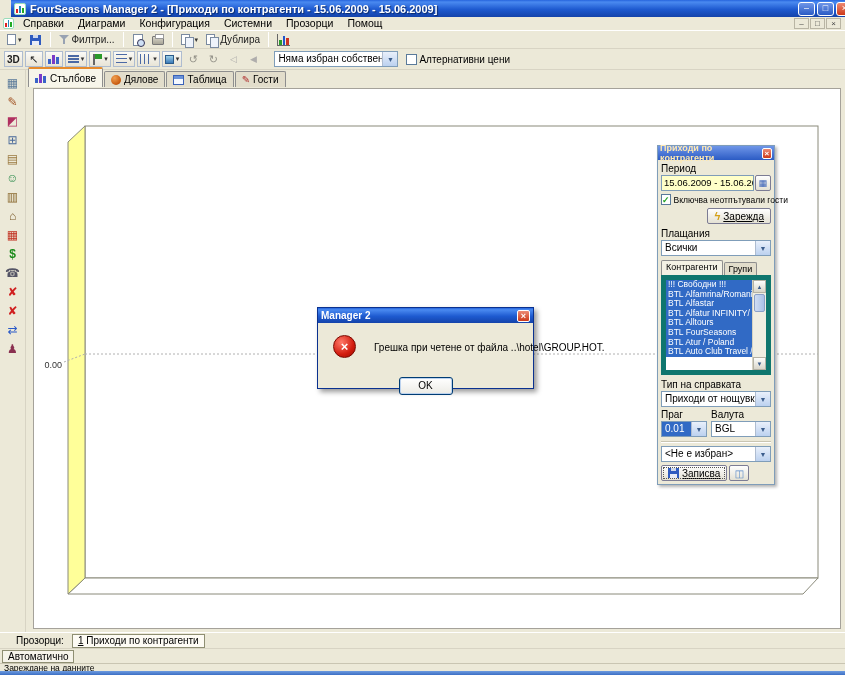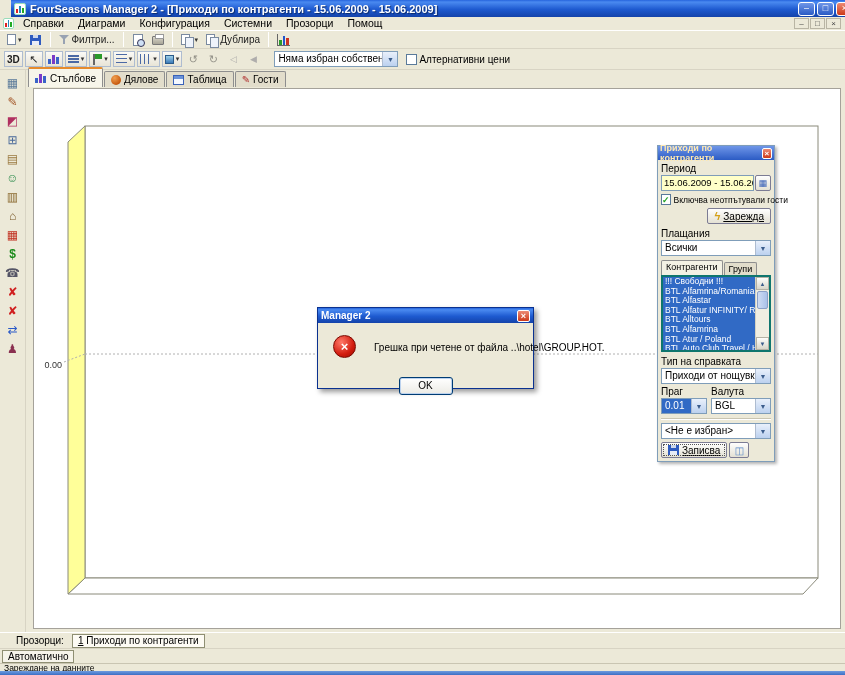--- a/index.html
+++ b/index.html
@@ -133,21 +133,21 @@
   .chk-row .lbl { font-size:8.5px; white-space:nowrap; }
   .load-row { text-align:right; margin:2px 0 4px; }
   .xpbtn { display:inline-flex; align-items:center; justify-content:center; gap:3px; height:16px; padding:0 6px;
     border:1px solid #7c7c94; border-radius:2px; background:linear-gradient(180deg,#fefefe,#e4e1d4); font-size:10px; }
   .bolt { color:#d4a017; font-weight:bold; font-size:11px; }
   .uline { text-decoration:underline; }
   .ptabs { display:flex; align-items:flex-end; margin-top:4px; height:15px; gap:1px; }
   .ptab { height:13px; padding:0 4px; font-size:9px; line-height:12px; border:1px solid #8e8e8e; border-bottom:none;
     border-radius:2px 2px 0 0; background:#e2ddcb; }
   .ptab.active { height:15px; background:#f3f1e4; }
-  .plist { height:77px; background:#fff; border:2px solid #0f766e; display:flex; }
+  .plist { height:100px; background:#fff; border:5px solid #0f766e; display:flex; }
   .plist .items { flex:1; overflow:hidden; }
   .pitem { height:9.6px; font-size:8.5px; line-height:9.6px; padding:0 2px; white-space:nowrap; overflow:hidden;
     background:#316ac5; color:#fff; }
   .pscroll { width:14px; background:#f0eee2; border-left:1px solid #d5d2c2; display:flex; flex-direction:column; }
   .scr-btn { height:13px; display:flex; align-items:center; justify-content:center; font-size:6px; color:#3b5d8c;
     background:linear-gradient(180deg,#fdfdfb,#d9d6ca); border:1px solid #b5b2a5; }
   .scr-thumb { height:18px; margin:1px; background:linear-gradient(90deg,#cfdcf3,#aac1e8); border:1px solid #8ba0c8; border-radius:2px; }
   .scr-track { flex:1; }
   .two-col { display:flex; gap:4px; margin-top:2px; }
   .two-col .c1 { width:46px; } .two-col .c2 { flex:1; }
@@ -409,21 +409,21 @@
         <span class="ptab active">Контрагенти</span>
         <span class="ptab">Групи</span>
       </div>
       <div class="plist">
         <div class="items">
           <div class="pitem">!!! Свободни !!!</div>
           <div class="pitem">BTL Alfamrina/Romania</div>
           <div class="pitem">BTL Alfastar</div>
           <div class="pitem">BTL Alfatur INFINITY/ Romani</div>
           <div class="pitem">BTL Alltours</div>
-          <div class="pitem">BTL Alfamrina</div>
+          <div class="pitem">BTL FourSeasons</div>
           <div class="pitem">BTL Atur / Poland</div>
           <div class="pitem">BTL Auto Club Travel / Hunga</div>
         </div>
         <div class="pscroll">
           <span class="scr-btn">▲</span>
           <span class="scr-thumb"></span>
           <span class="scr-track"></span>
           <span class="scr-btn">▼</span>
         </div>
       </div>

